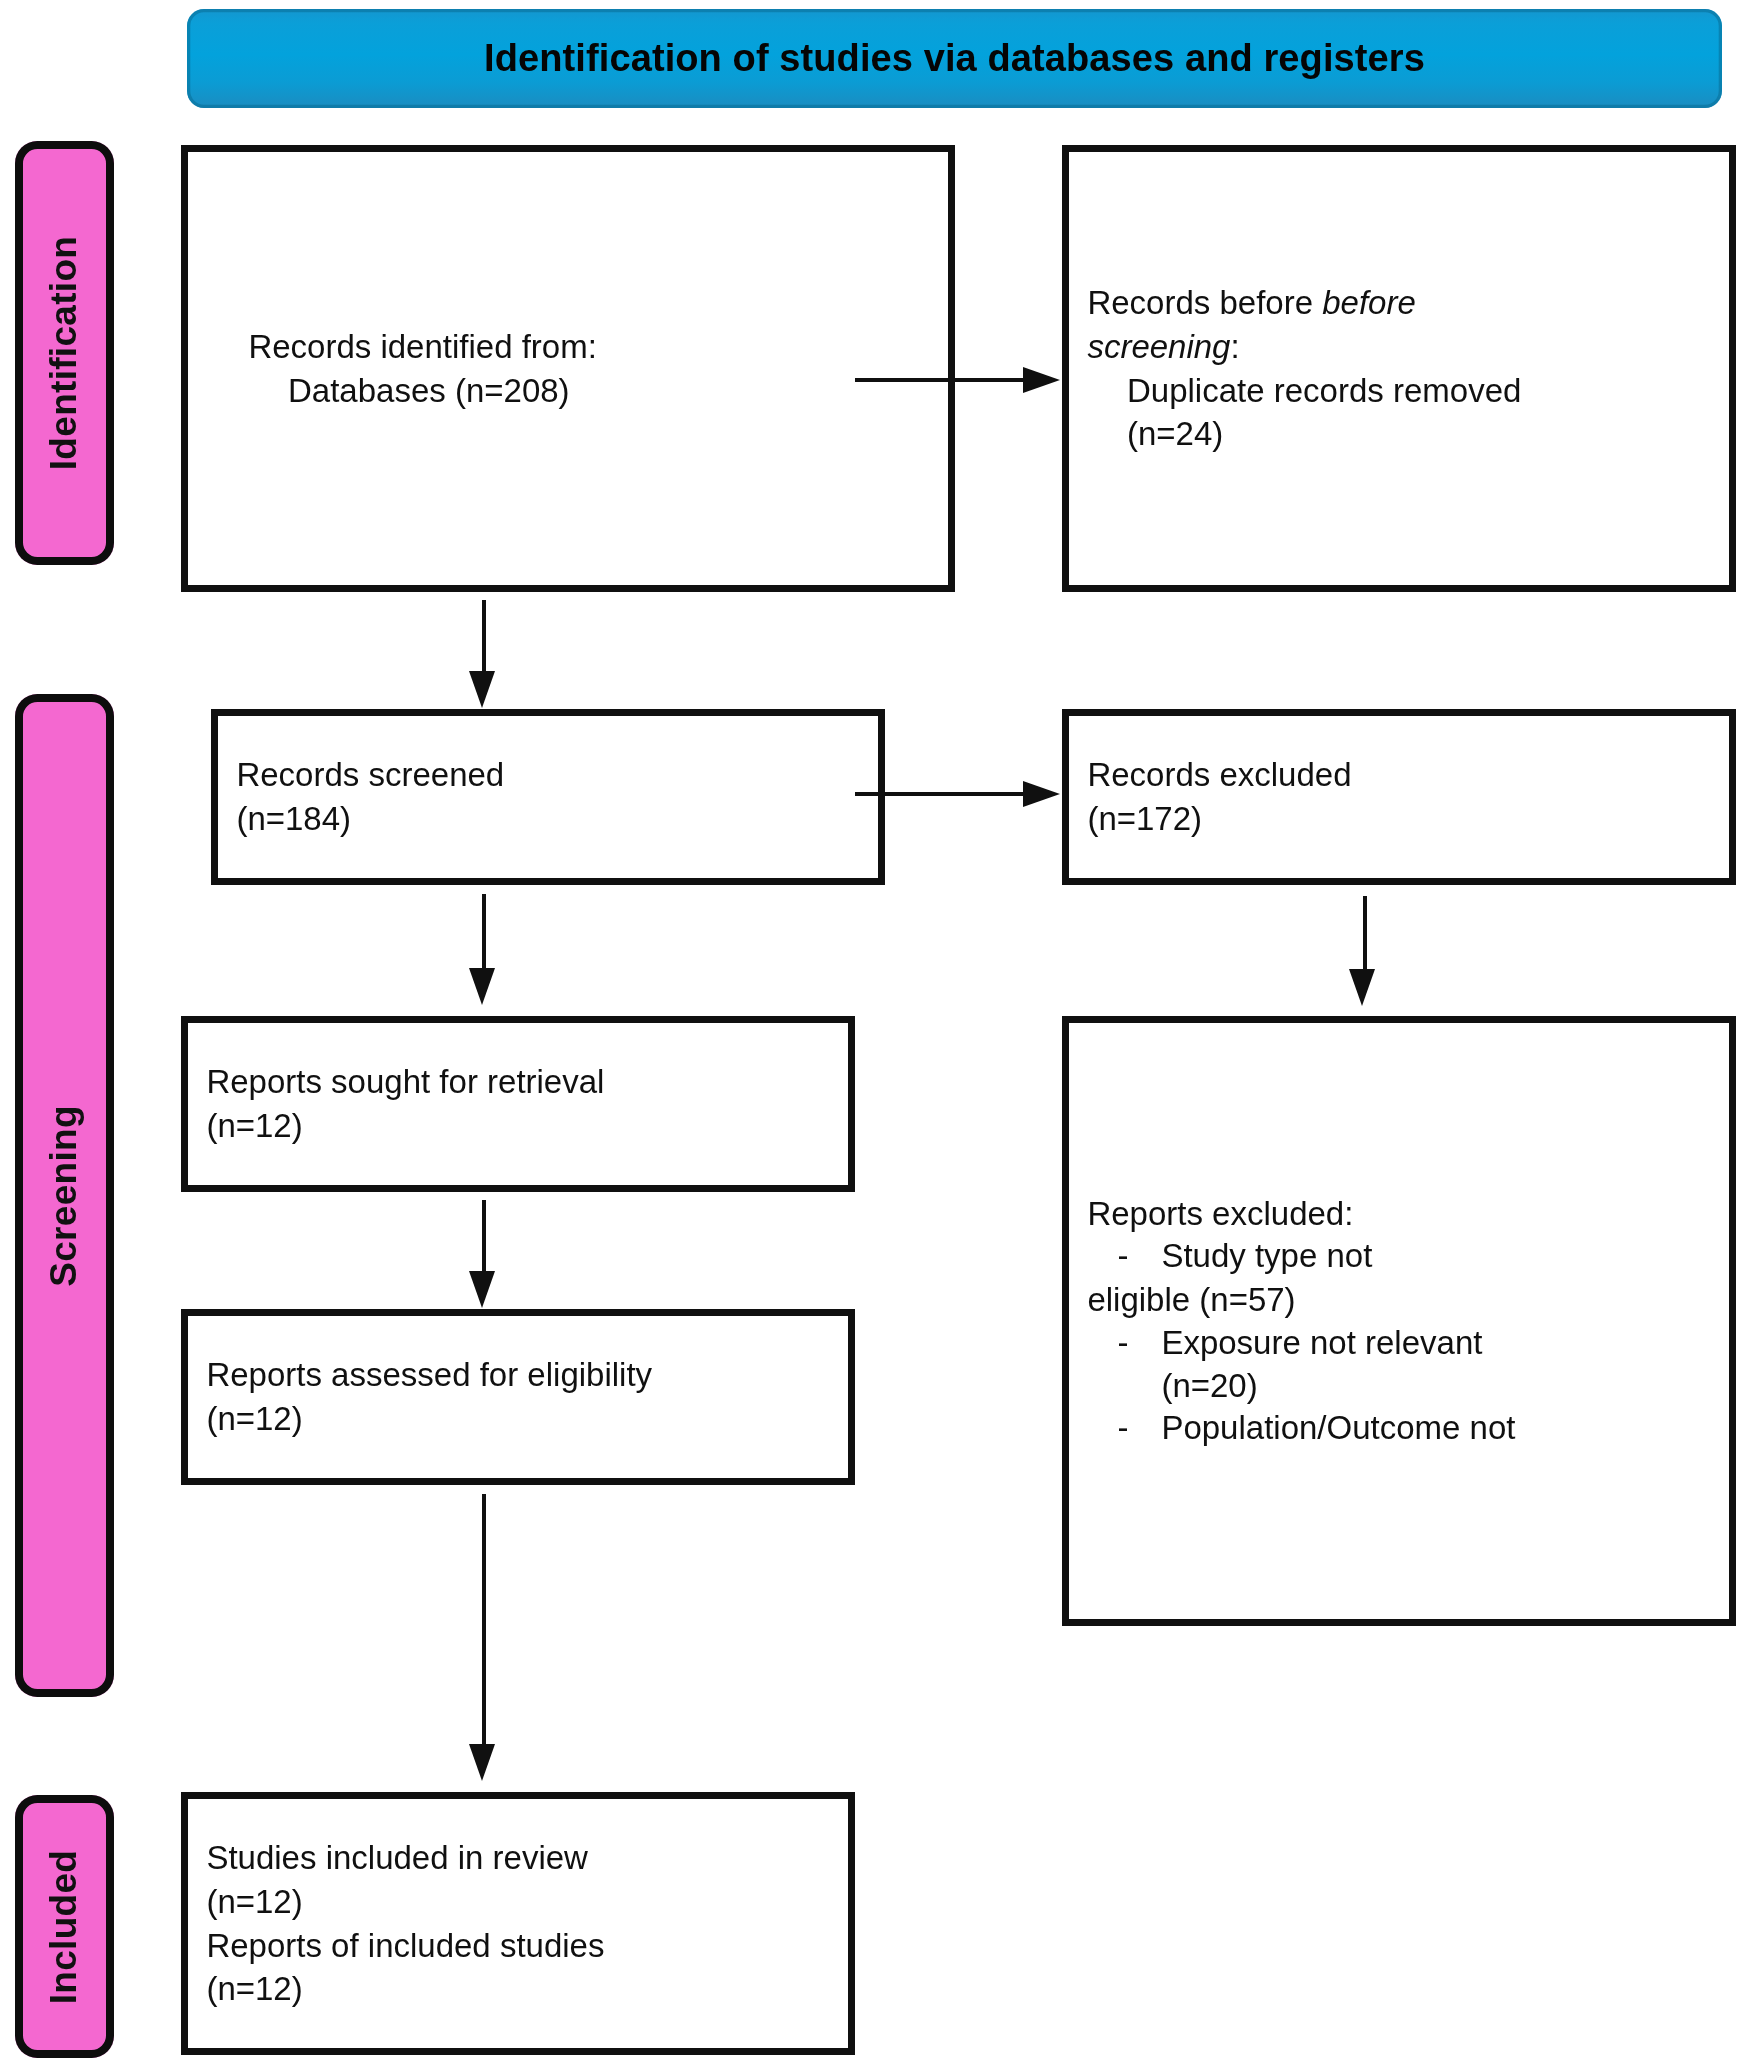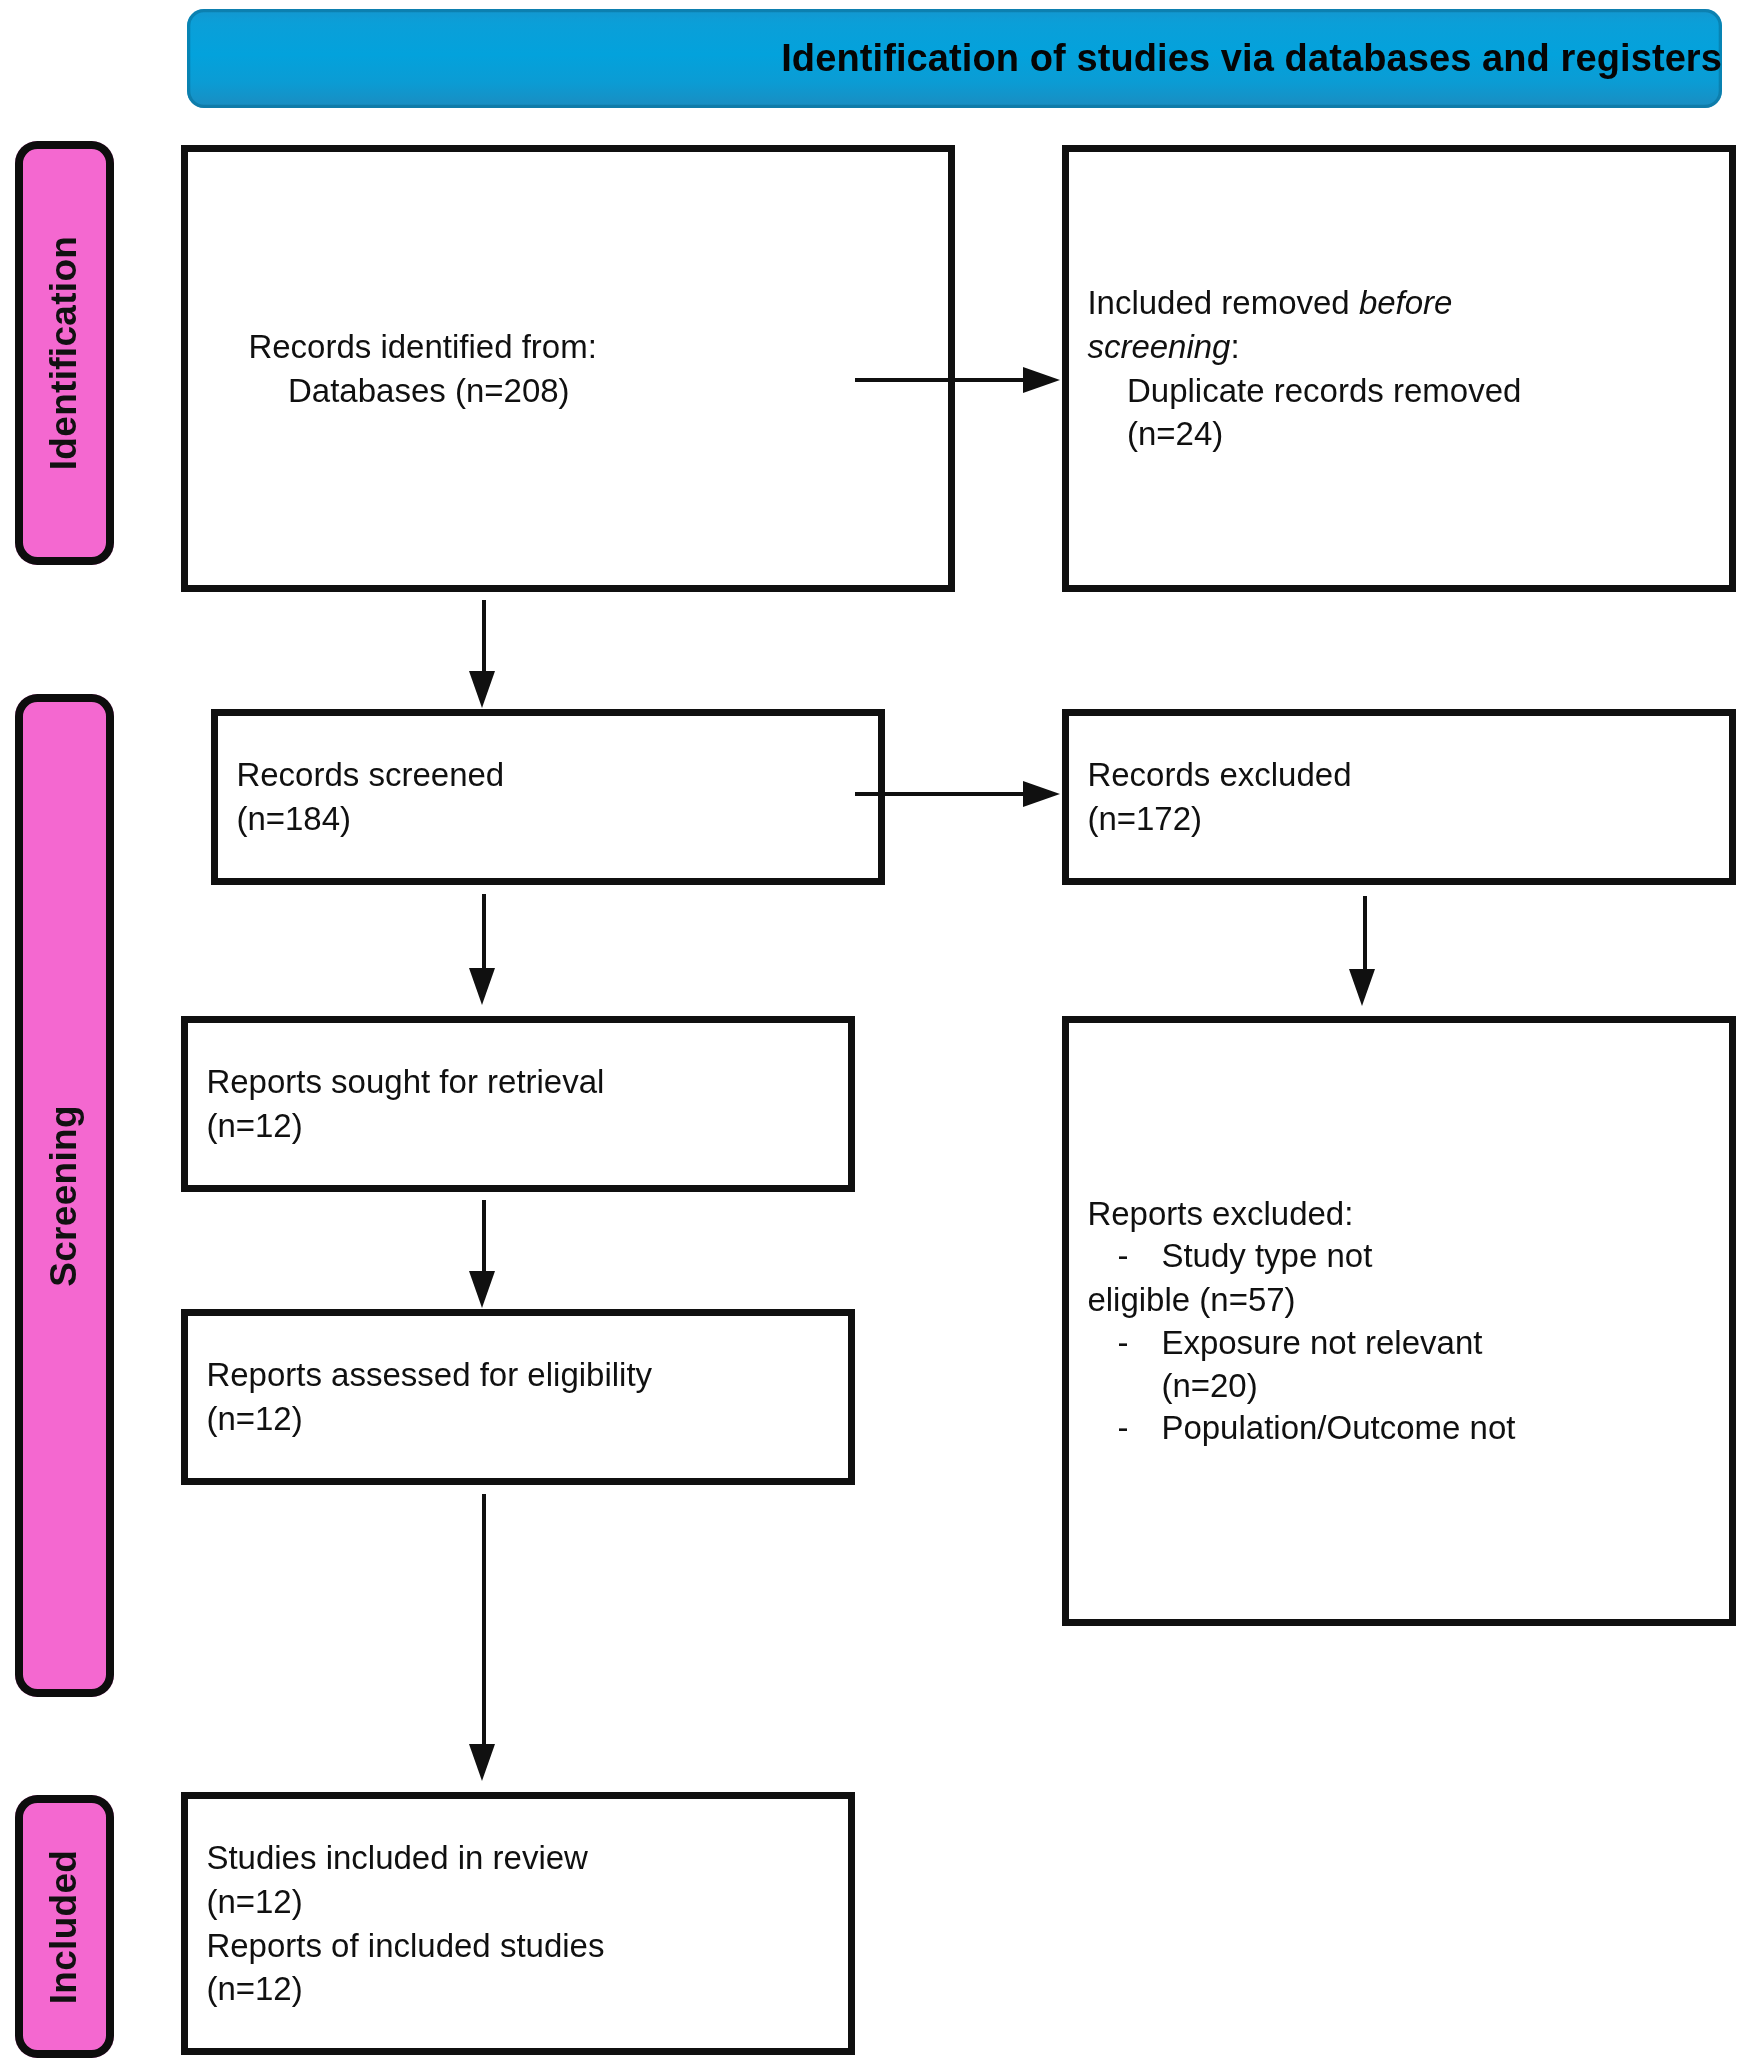--- a/index.html
+++ b/index.html
@@ -28,21 +28,21 @@
     border-radius: 17px;
     background: linear-gradient(to bottom,
                 #1596cf 0%,
                 #0b9fd8 14%,
                 #03a2dc 46%,
                 #0b9cd4 74%,
                 #1b8cc0 100%);
     box-shadow: inset 0 0 0 3.3px rgba(8,110,150,0.55);
     display: flex;
     align-items: center;
-    justify-content: flex-end;
+    justify-content: center;
   }
   .banner-title {
     font-size: 38px;
     font-weight: bold;
     color: #050505;
     letter-spacing: 0.1px;
     text-align: center;
     white-space: nowrap;
   }
 
@@ -207,21 +207,21 @@
   </div>
 
   <div class="fbox" id="box-included">
     <div class="txt">Studies included in review</div>
     <div class="txt">(n=12)</div>
     <div class="txt">Reports of included studies</div>
     <div class="txt">(n=12)</div>
   </div>
 
   <div class="fbox" id="box-removed">
-    <div class="txt"><span>Included removed </span><em class="ital">before</em></div>
+    <div class="txt"><span>Records before </span><em class="ital">before</em></div>
     <div class="txt"><em class="ital">screening</em><span>:</span></div>
     <div class="txt indent">Duplicate records removed</div>
     <div class="txt indent">(n=24)</div>
   </div>
 
   <div class="fbox" id="box-rec-excluded">
     <div class="txt">Records excluded</div>
     <div class="txt">(n=172)</div>
   </div>
 

